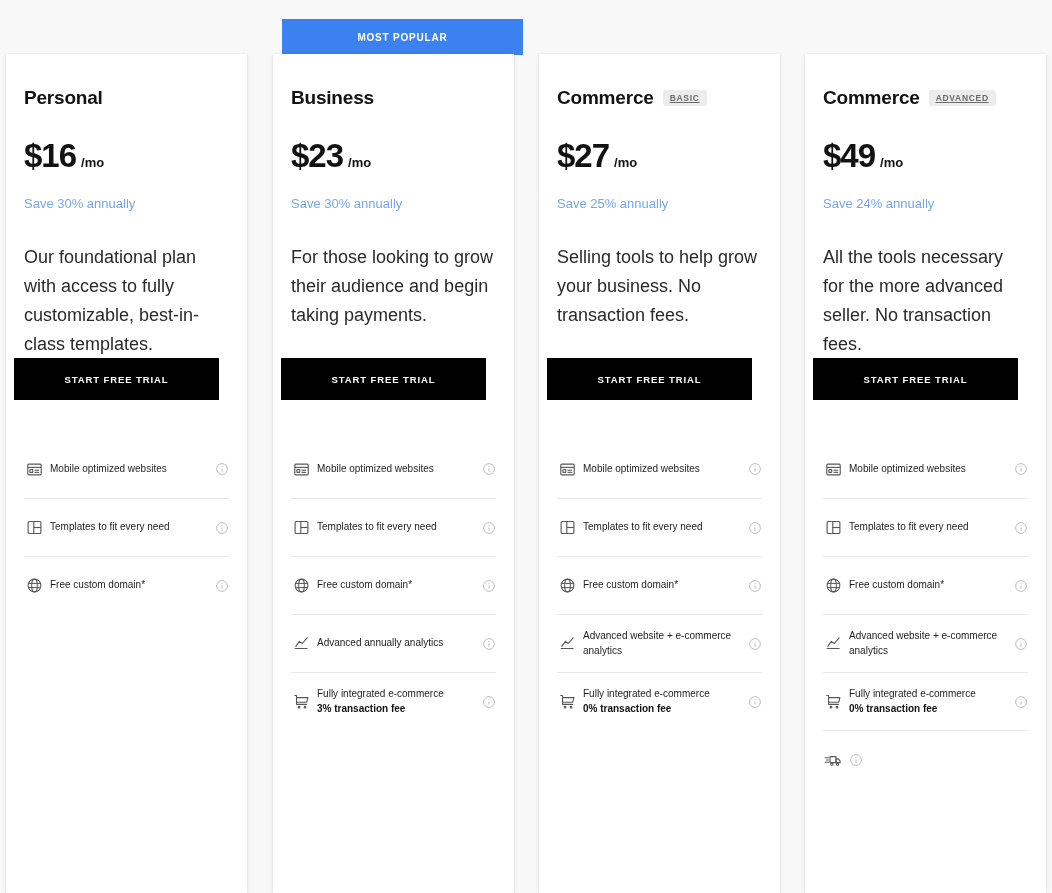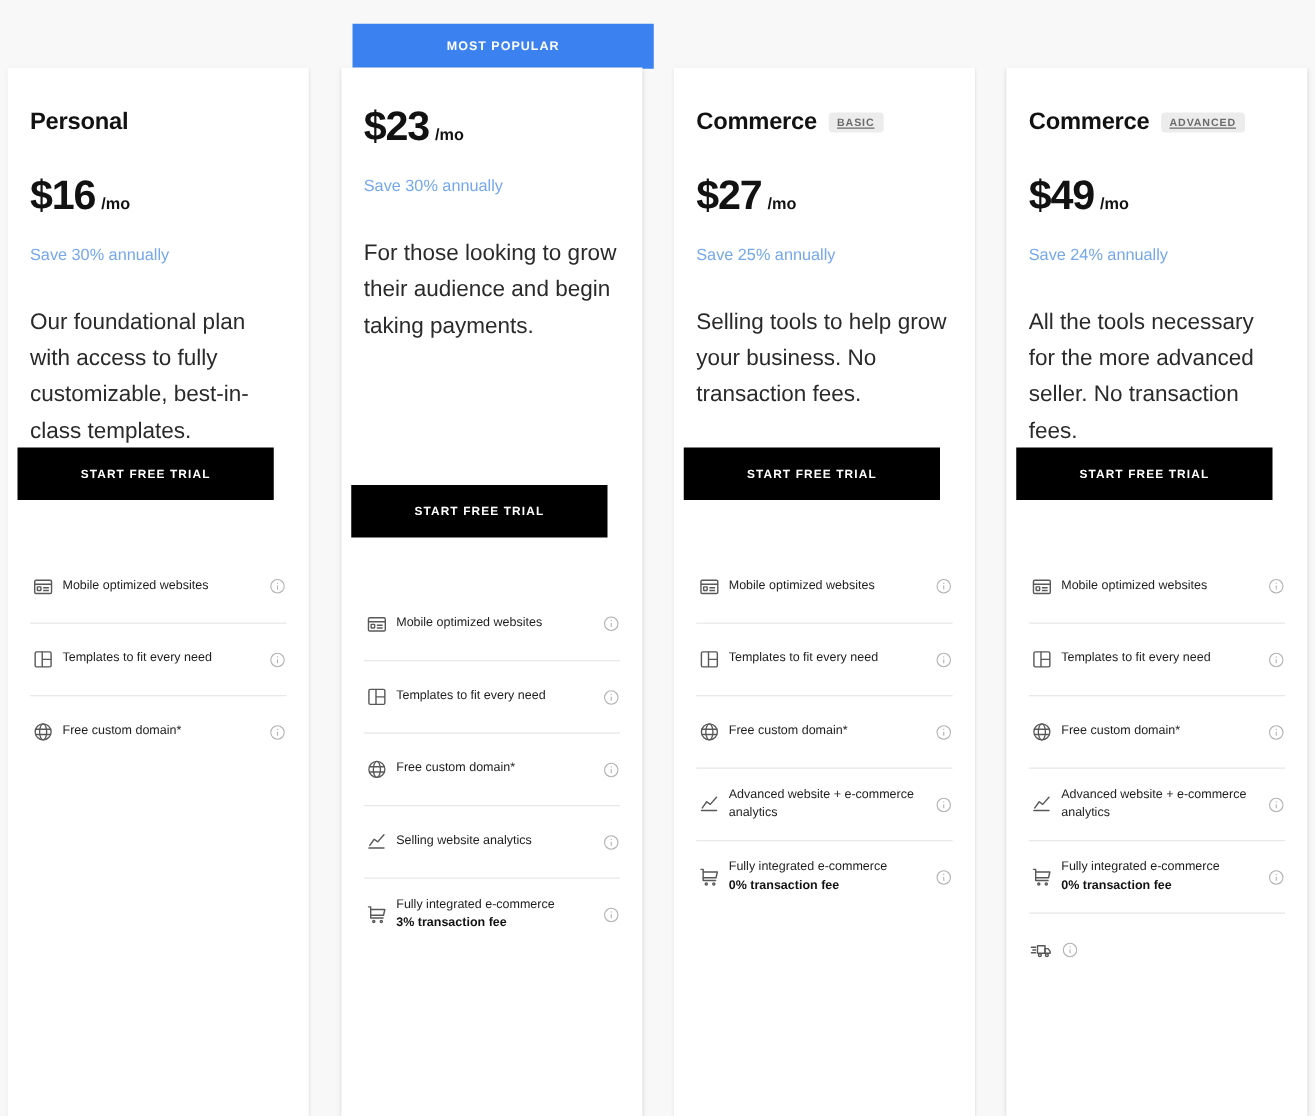--- a/index.html
+++ b/index.html
@@ -235,20 +235,23 @@
                   <circle cx="12" cy="12" r="9.2"></circle>
                   <circle cx="12" cy="7.8" r="0.9" fill="currentColor" stroke="none"></circle>
                   <line x1="12" y1="11" x2="12" y2="16.5"></line>
                 </svg></span>
             </div>
           </div>
         </div>
       </div>
       <div class="card c1">
         <div class="card-inner">
+          <div class="plan-head">
+            <span class="plan-name">Business</span>
+          </div>
           <div class="price-row">
             <span class="price">$23</span>
             <span class="per">/mo</span>
           </div>
           <a class="save" style="display: block; text-decoration: none;">Save 30% annually</a>
           <p class="desc">For those looking to grow their audience and begin taking payments.</p>
           <button class="cta">START FREE TRIAL</button>
           <div class="features">
             <div class="feature">
               <span class="f-icon">
@@ -298,21 +301,21 @@
                   <line x1="12" y1="11" x2="12" y2="16.5"></line>
                 </svg></span>
             </div>
             <div class="feature">
               <span class="f-icon">
                 <svg width="17" height="17" viewBox="0 0 24 24" fill="none" stroke="currentColor" stroke-width="1.6" stroke-linecap="round" stroke-linejoin="round">
                   <polyline points="3,19 3,19 20,19"></polyline>
                   <polyline points="4,16 9,9 13,12 20,4"></polyline>
                 </svg>
               </span>
-              <span class="f-text"><span>Selling website analytics</span></span>
+              <span class="f-text"><span>Advanced annually analytics</span></span>
               <span class="f-info"><svg width="14" height="14" viewBox="0 0 24 24" fill="none" stroke="currentColor" stroke-width="1.5">
                   <circle cx="12" cy="12" r="9.2"></circle>
                   <circle cx="12" cy="7.8" r="0.9" fill="currentColor" stroke="none"></circle>
                   <line x1="12" y1="11" x2="12" y2="16.5"></line>
                 </svg></span>
             </div>
             <div class="feature">
               <span class="f-icon">
                 <svg width="17" height="17" viewBox="0 0 24 24" fill="none" stroke="currentColor" stroke-width="1.6" stroke-linecap="round" stroke-linejoin="round">
                   <polyline points="2.5,3.5 5,3.5 5,16 19,16"></polyline>

